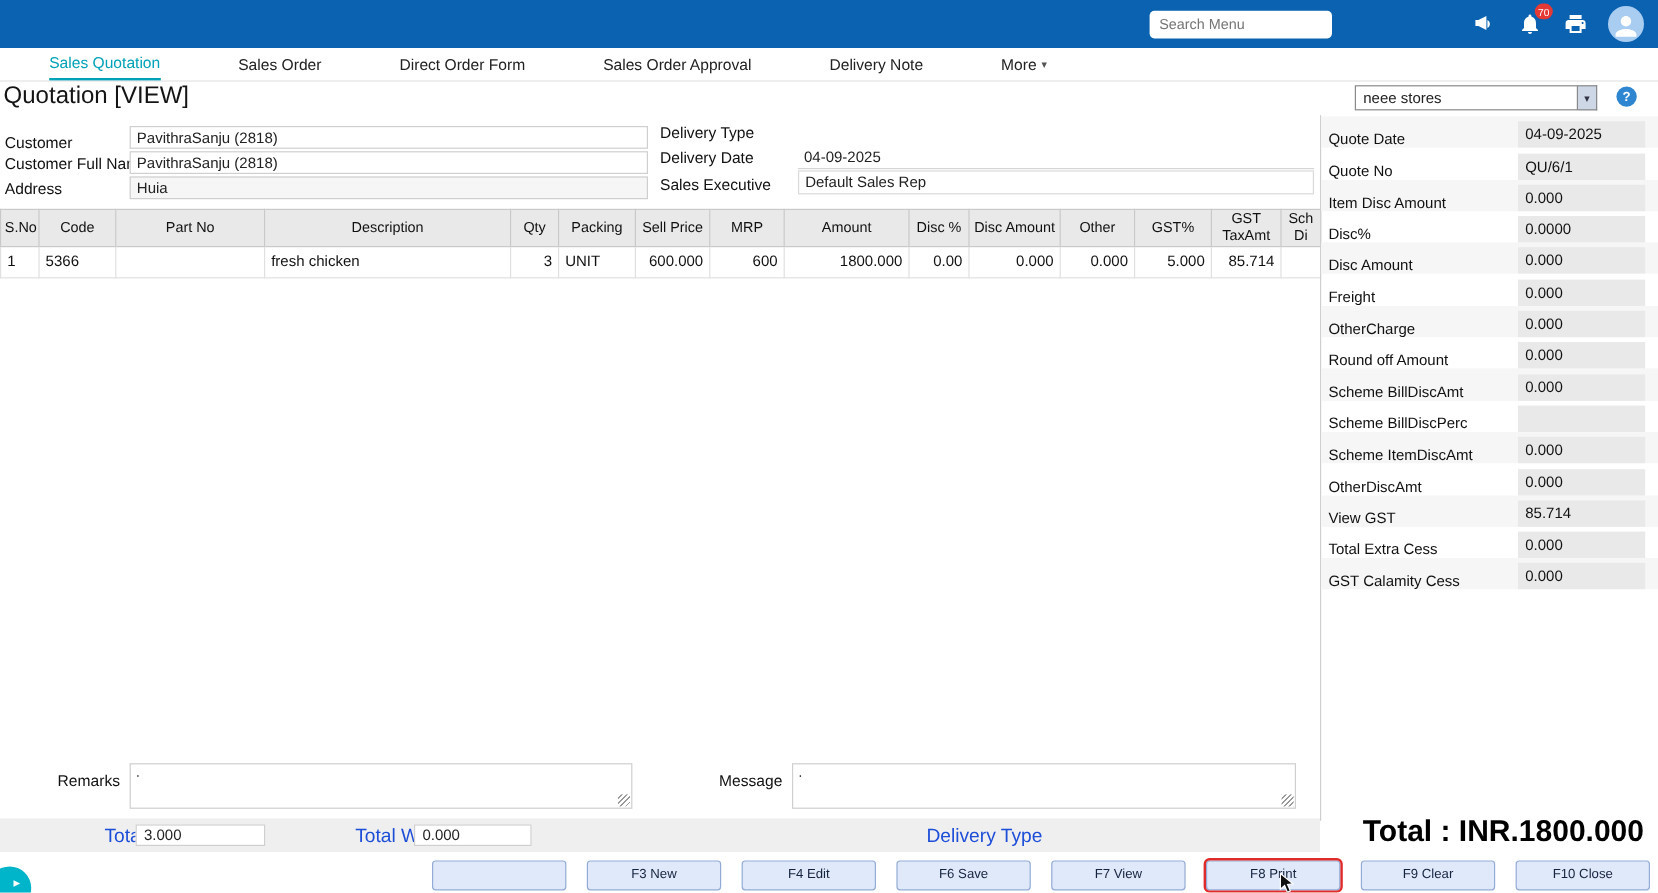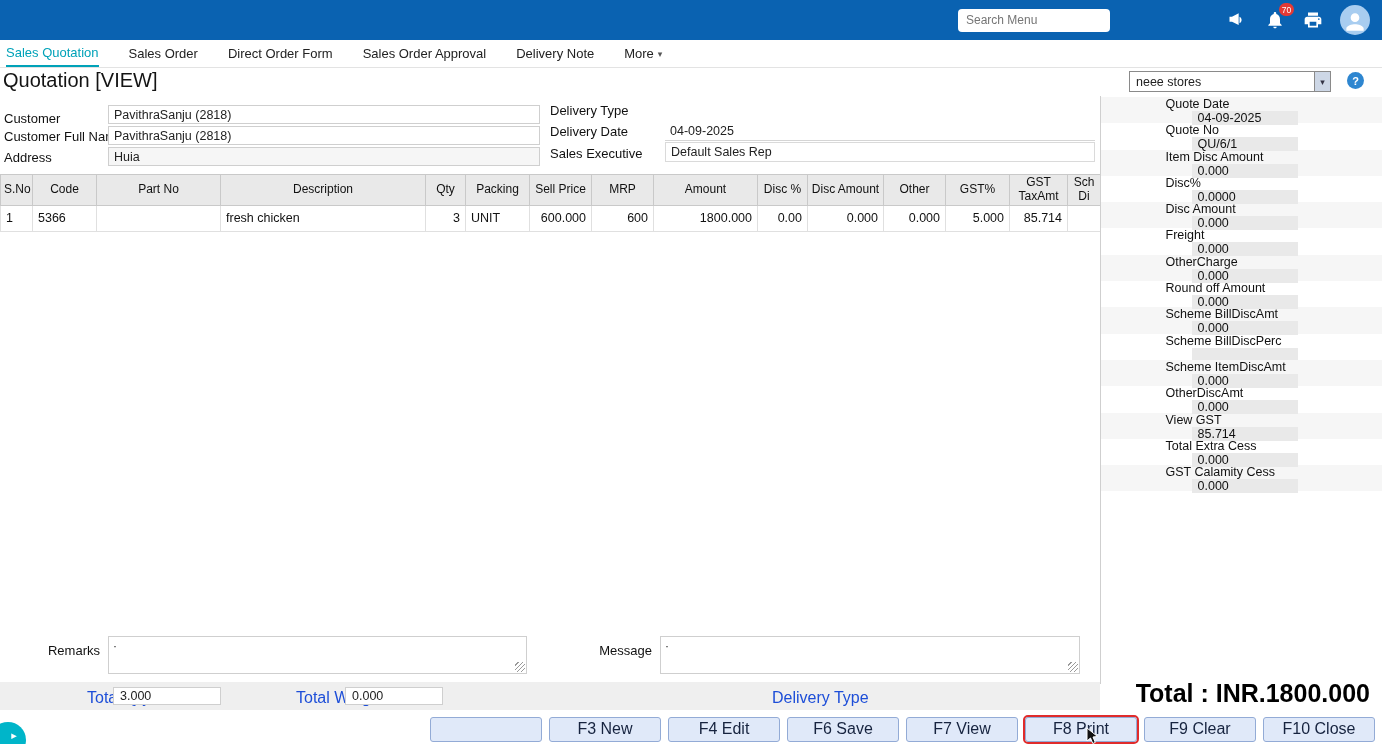--- a/index.html
+++ b/index.html
@@ -17,21 +17,21 @@
   .topbar-right { margin-left:auto; display:flex; align-items:center; gap:16px; padding-right:12px; }
   .search-box { width:152px; height:23px; border:none; border-radius:4px; padding:0 8px; font-size:12px; margin-right:100px; }
   .icon-btn { position:relative; width:22px; height:22px; display:flex; align-items:center; justify-content:center; cursor:pointer; }
   .badge { position:absolute; top:-6px; right:-8px; background:#e53935; color:#fff; font-size:8.5px;
     min-width:15px; height:13px; border-radius:7px; display:flex; align-items:center; justify-content:center; padding:0 2px; }
   .avatar { width:30px; height:30px; border-radius:50%; background:#a8cdf0; display:flex; align-items:flex-end; justify-content:center; overflow:hidden; cursor:pointer; }
 
   
   .subnav { position:absolute; top:40px; left:0; width:100%; height:28px; background:#fff;
     border-bottom:1px solid #e3e3e3; display:flex; align-items:stretch; gap:30px; padding-left:6px; }
-  .subnav-item { font-size:13px; color:#222; cursor:pointer; display:flex; align-items:center; gap:4px; white-space:nowrap; }
+  .subnav-item { font-size:13px; color:#222; cursor:pointer; display:flex; align-items:center; gap:4px; white-space:nowrap;margin-left:35px; }
   .subnav-item.active { color:#00a2b8; border-bottom:2px solid #00a2b8; }
   .caret { font-size:9px; color:#555; }
 
   
   .titlebar { position:absolute; top:68px; left:0; width:100%; height:28px; }
   .page-title { position:absolute; left:3px; top:1px; font-size:20px; color:#141414; }
   .store-select { position:absolute; left:1129px; top:3px; width:186px; height:21px; border:1px solid #8a8a8a;
     background:#fff; font-size:12.5px; display:flex; align-items:center; padding-left:6px; color:#222; cursor:pointer; }
   .store-caret { position:absolute; left:1315px; top:3px; width:16px; height:21px; background:#cdd7e6;
     border:1px solid #8a8a8a; border-left:none; font-size:9px; display:flex; align-items:center; justify-content:center; color:#334; cursor:pointer; }
@@ -54,21 +54,21 @@
 
   
   .items-table { position:absolute; left:0; top:78px; width:1100px; border-collapse:collapse; table-layout:fixed; }
   .items-table th { background:#e9e9e9; border:1px solid #c9c9c9; font-size:12px; font-weight:normal;
     height:27px; line-height:1.15; padding:1px 3px; color:#111; text-align:center; }
   .items-table td { border:1px solid #e0e0e0; font-size:12.5px; height:26px; padding:0 5px; color:#111; background:#fff; }
   .num { text-align:right; }
 
   
   .summary-panel { position:absolute; left:1100px; top:0; width:282px; height:588px; border-left:1px solid #cfcfcf; padding-top:1px; }
-  .summary-row { display:flex; align-items:center; height:26.3px; padding-left:6px;flex-direction:column; }
+  .summary-row { display:flex; align-items:flex-end; height:26.3px; padding-left:6px; }
   .summary-row:nth-child(odd) { background:#f6f6f6; }
   .summary-label { font-size:12.5px; color:#111; width:158px; }
   .summary-value { width:106px; height:22px; background:#e9e9e9; font-size:12.5px;
     display:flex; align-items:center; padding-left:6px; color:#111; }
 
   
   .ta-wrap { position:absolute; top:540px; height:38px; }
   .ta-wrap textarea { width:100%; height:100%; border:1px solid #cfcfcf; resize:none;
     font-size:12px; padding:2px 4px; color:#222; }
   .resize-corner { position:absolute; right:2px; bottom:2px; width:10px; height:10px; pointer-events:none;
@@ -79,21 +79,21 @@
   .strip-label { position:absolute; top:7px; font-size:16px; color:#1d4ed8; white-space:nowrap;margin-left:32px; }
   .strip-input { position:absolute; top:5px; height:18px; border:1px solid #cfcfcf; background:#fff;
     font-size:12.5px; padding:0 6px; color:#222; }
   .total-big { position:absolute; top:679px; left:1100px; width:276px; height:32px; text-align:right;
     font-size:25px; font-weight:bold; color:#000; padding-right:6px; white-space:nowrap; }
 
   
   .buttons-row { position:absolute; top:714px; left:0; width:1382px; height:30px;
     display:flex; justify-content:flex-end; align-items:center; gap:7px; padding-right:7px; }
   .fn-btn { width:112px; height:25px; background:#e0e9f9; border:1px solid #93abd6; border-radius:3px;
-    font-size:16px; color:#16233f; display:flex; align-items:center; justify-content:center; cursor:pointer; position:relative; }
+    font-size:11px; color:#16233f; display:flex; align-items:center; justify-content:center; cursor:pointer; position:relative;margin-left:10px; }
   .red-outline { outline:2px solid #e02b2b; outline-offset:0px; }
   .cursor-svg { position:absolute; left:60px; top:9px; }
 
   
   .corner-circle { position:absolute; left:-10px; bottom:-14px; width:36px; height:36px; border-radius:50%;
     background:#00b5c9; color:#fff; display:flex; align-items:center; justify-content:center; font-size:11px; cursor:pointer; }
   .corner-circle span { margin-left:12px; margin-bottom:10px; }
 </style>
 </head>
 <body>

